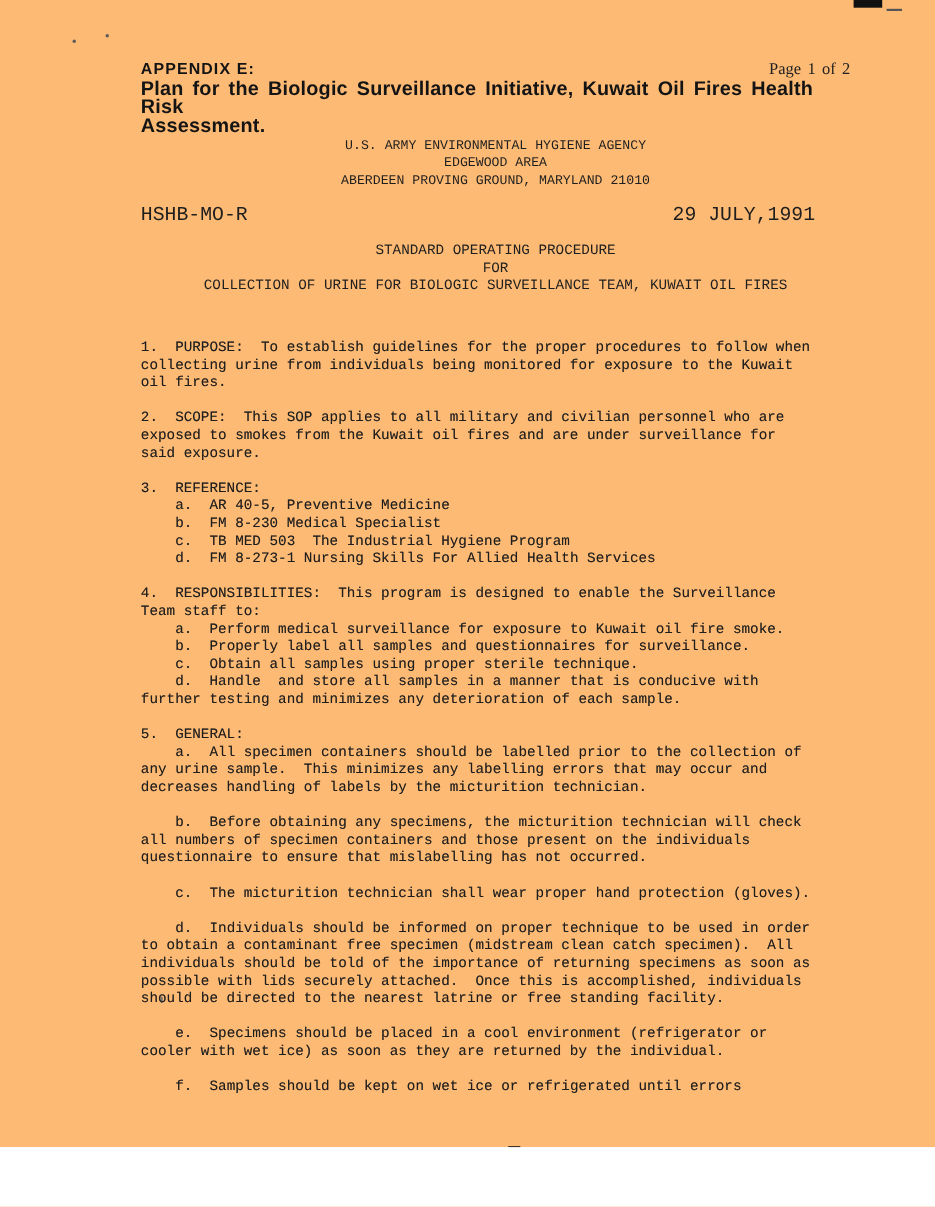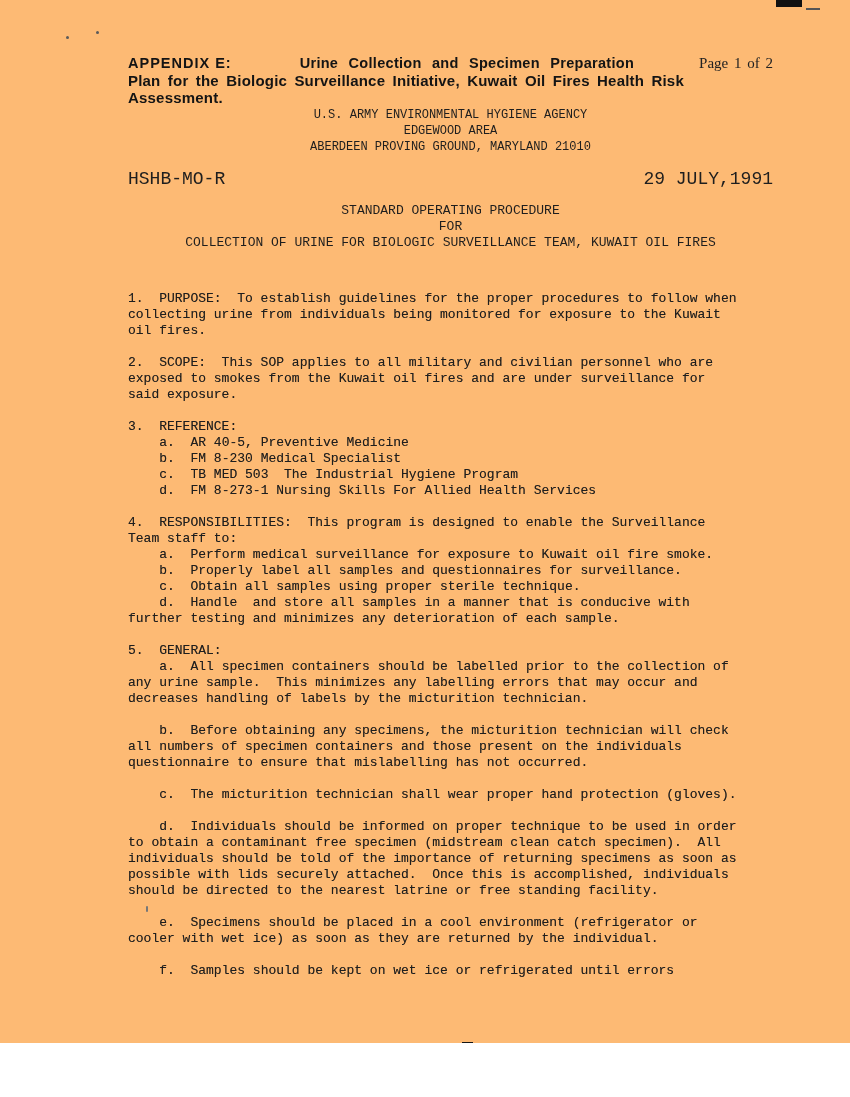--- a/index.html
+++ b/index.html
@@ -43,40 +43,40 @@
   }
   .page-info {
     margin-left: auto;
     font-family: "Liberation Serif", serif;
     font-weight: normal;
     font-size: 15px;
     color: #222;
     word-spacing: 2px;
   }
   .appendix-sub {
-    font-size: 15px;
+    font-size: 18px;
     line-height: 17px;
     word-spacing: 3px;
     letter-spacing: 0.2px;
   }
   
   .agency-block {
     margin-top: 1px;
     text-align: center;
     font-size: 12px;
     line-height: 16px;
   }
   .letterhead-row {
     margin-top: 16px;
     display: flex;
     justify-content: space-between;
     font-size: 18px;
     line-height: 16px;
   }
-  .letterhead-date { }
+  .letterhead-date { margin-right: 32px; }
   .title-block {
     margin-top: 16px;
     text-align: center;
     font-size: 13px;
     line-height: 16px;
   }
   .doc-body {
     margin-top: 40px;
     font-size: 13px;
     line-height: 16px;
@@ -126,21 +126,20 @@
   <div class="speck speck1"></div>
   <div class="speck speck2"></div>
   <div class="speck speck3"></div>
   <div class="artifact-square-bottom"></div>
 
   <div class="content">
 
     <div class="appendix-header">
       <div class="appendix-line1">
         <span class="appendix-label">APPENDIX E:</span>
-        <span class="appendix-title">Urine Collection and Specimen Preparation</span>
         <span class="page-info">Page 1 of 2</span>
       </div>
       <div class="appendix-sub">Plan for the Biologic Surveillance Initiative, Kuwait Oil Fires Health Risk</div>
       <div class="appendix-sub">Assessment.</div>
     </div>
 
     <div class="agency-block">
       <div>U.S. ARMY ENVIRONMENTAL HYGIENE AGENCY</div>
       <div>EDGEWOOD AREA</div>
       <div>ABERDEEN PROVING GROUND, MARYLAND 21010</div>

